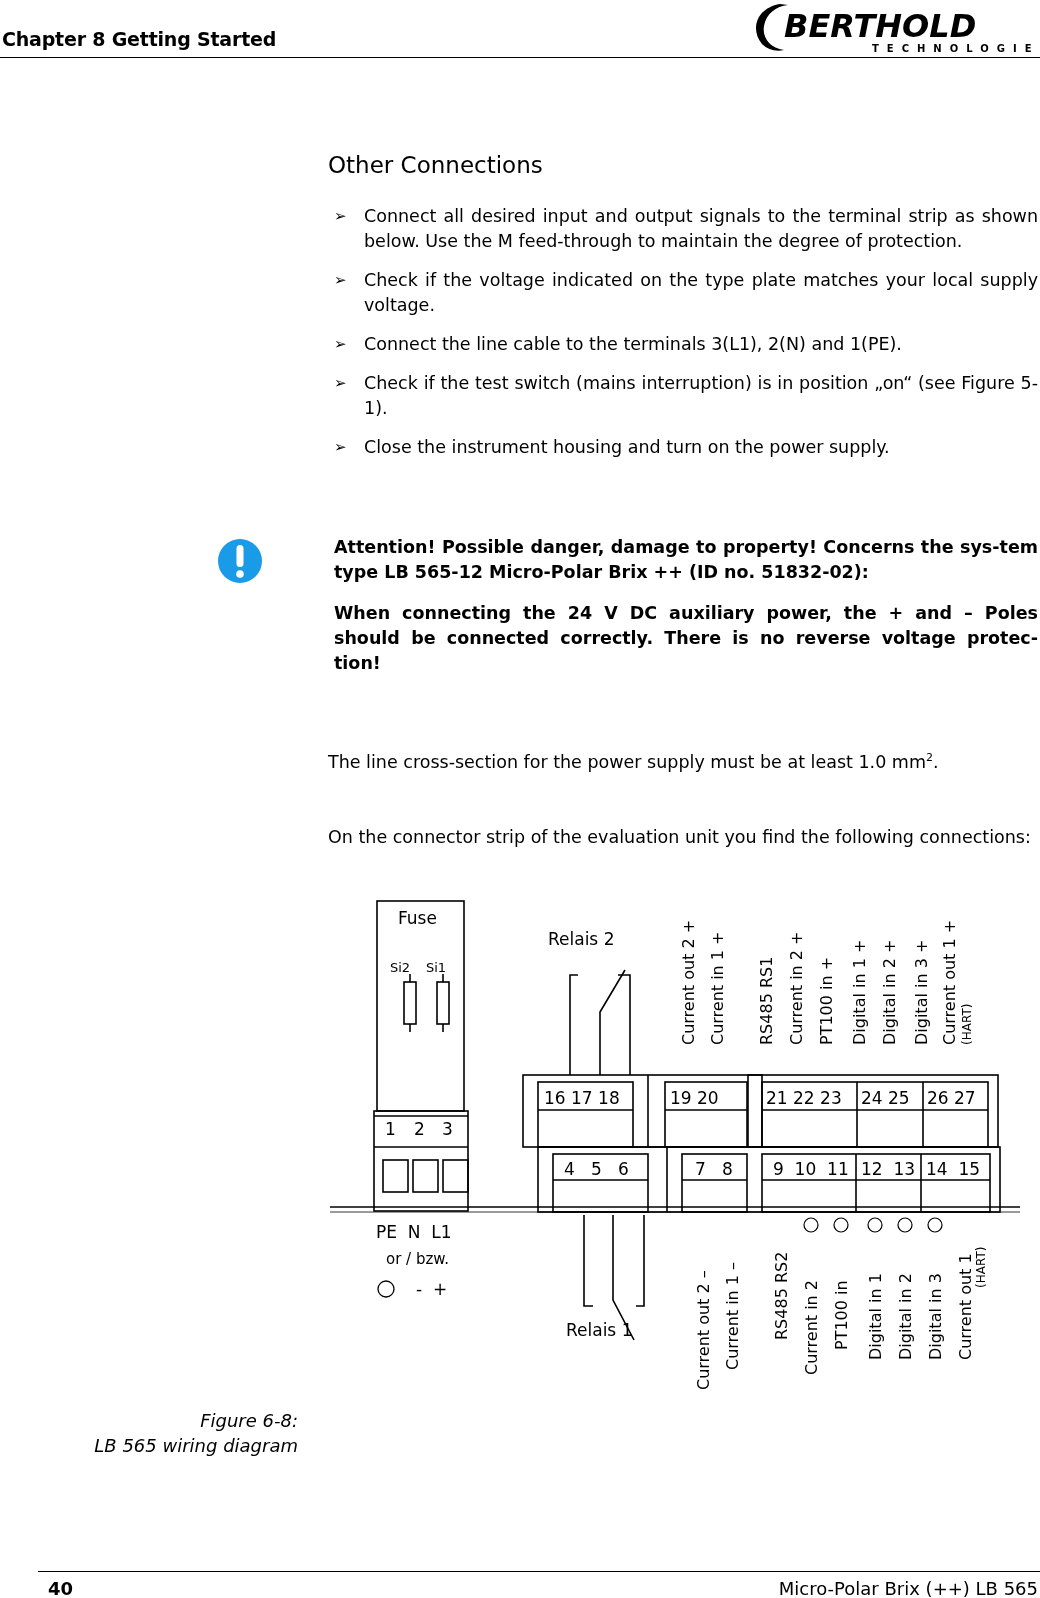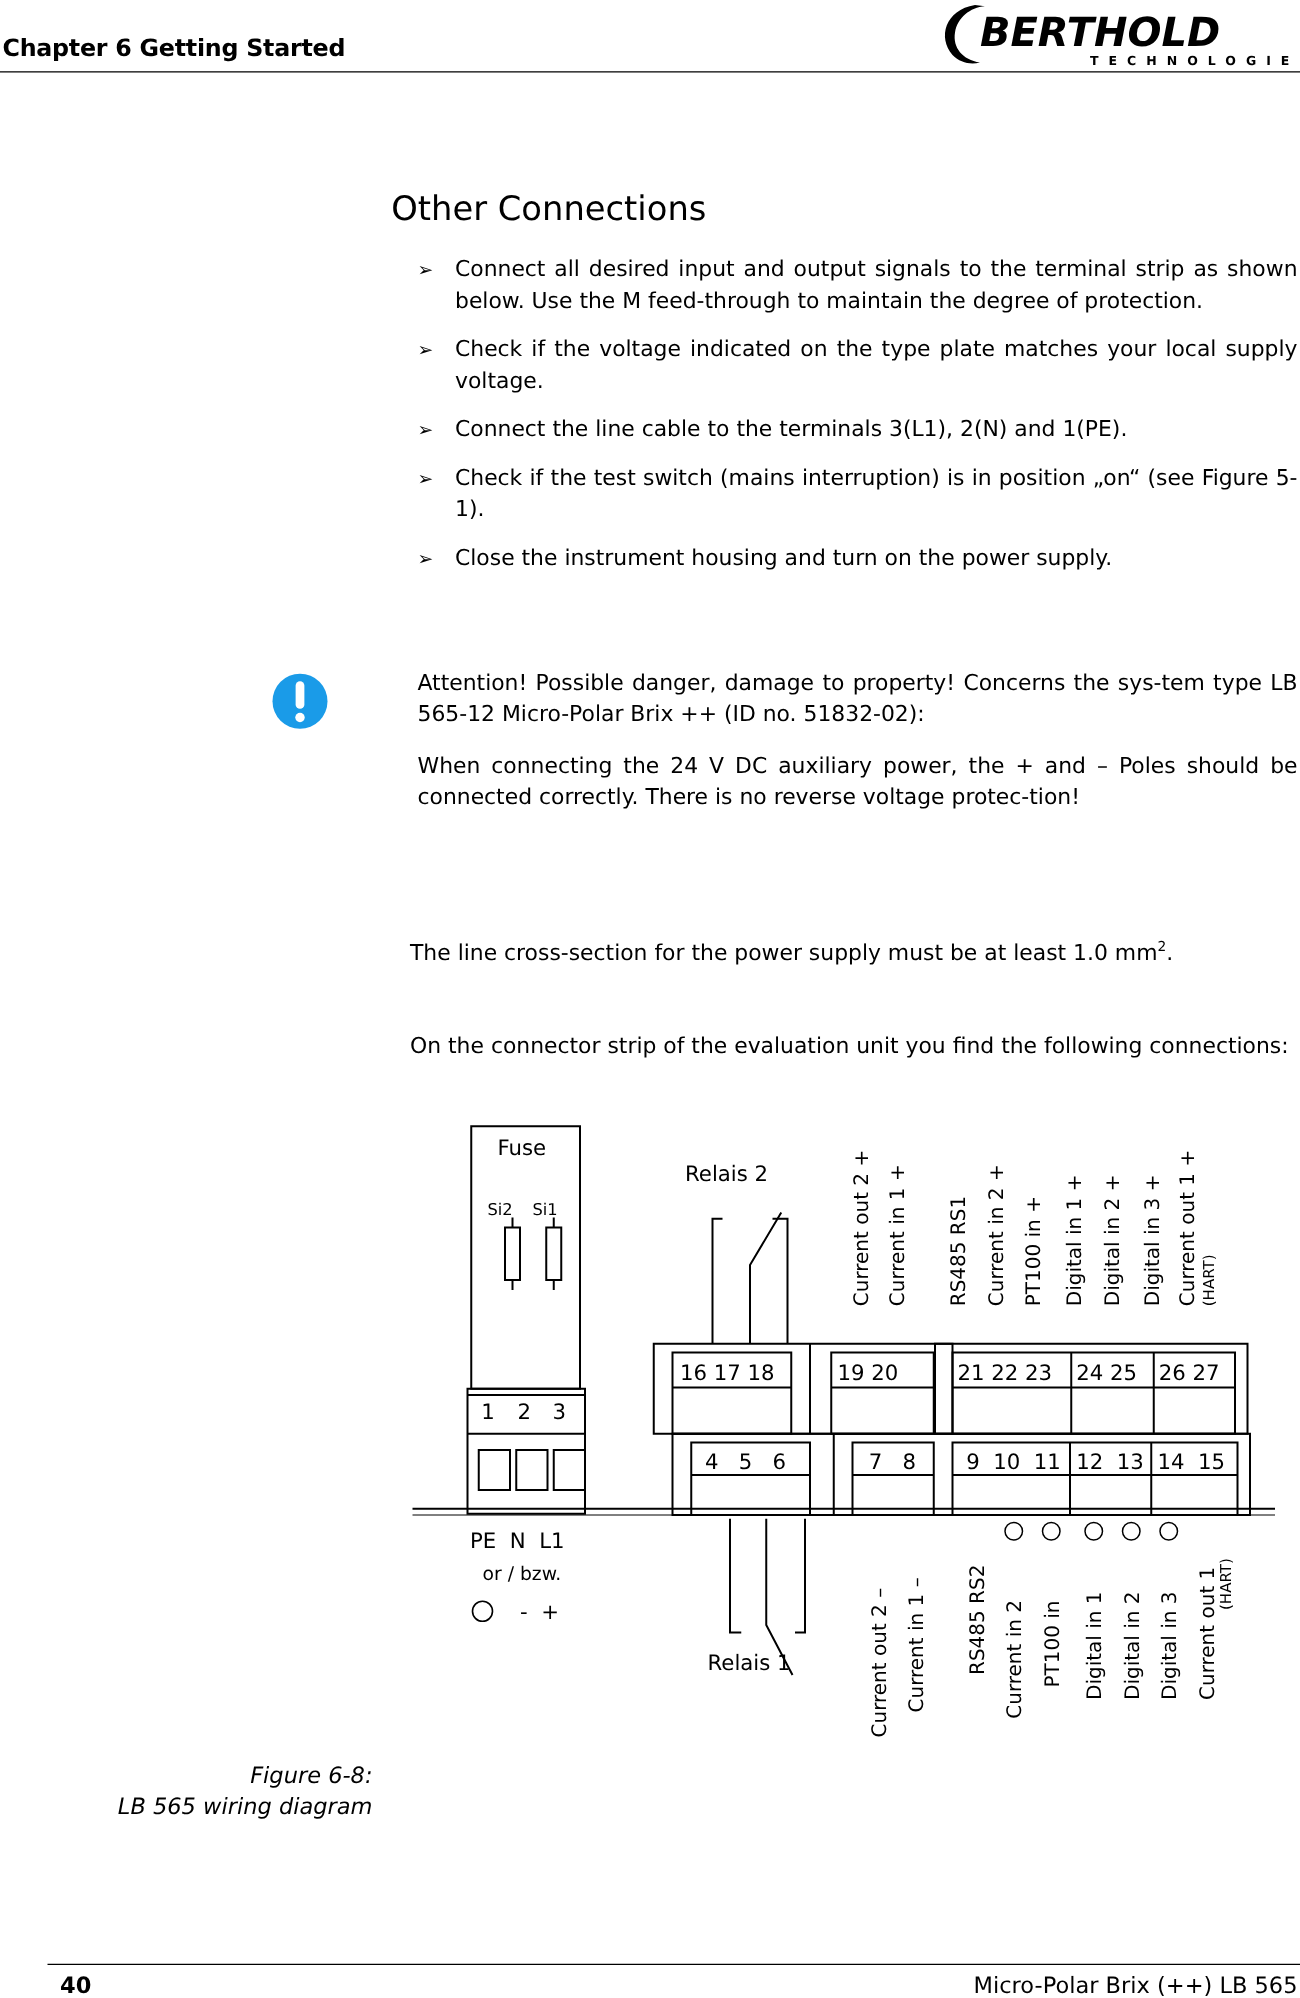--- a/index.html
+++ b/index.html
@@ -2,39 +2,39 @@
 <html><head>
 <meta charset="utf-8">
 <style>
   html, body { margin:0; padding:0; background:#ffffff; }
   body { width:1040px; height:1598px; position:relative; overflow:hidden;
          font-family:"DejaVu Sans", sans-serif; color:#000; }
   .abs { position:absolute; }
   .header-title { left:2px; top:28px; font-size:19px; font-weight:bold; letter-spacing:-0.2px; }
   .header-rule { left:0; top:57px; width:1040px; height:1px; background:#000; }
   .logo { left:748px; top:0px; width:292px; height:55px; }
-  .section-title { left:313px; top:152px; font-size:27px; }
+  .section-title { left:328px; top:152px; font-size:23px; }
   .bullets { left:328px; top:204px; width:710px; font-size:17.5px; line-height:25px; }
   .bullet { position:relative; padding-left:36px; margin-bottom:14px; text-align:justify; }
   .bullet .arrow { position:absolute; left:6px; top:0; font-size:15px; }
   .attn-icon { left:217px; top:538px; width:46px; height:46px; }
   .attn { left:334px; top:535px; width:704px; font-size:17.5px; line-height:25px; }
-  .attn p { margin:0 0 16px 0; text-align:justify; }
+  .attn p { margin:0 0 16px 0; text-align:justify;font-weight:bold; }
   .para { left:328px; width:710px; font-size:17.5px; line-height:25px; text-align:justify; }
   .para sup { font-size:11px; }
   .caption { right:742px; top:1408px; font-size:18px; font-style:italic; text-align:right; line-height:25px; }
   .footer-rule { left:38px; top:1571px; width:1002px; height:1px; background:#000; }
   .page-num { left:48px; top:1578px; font-size:18px; font-weight:bold; }
   .doc-name { right:2px; top:1578px; font-size:18px; }
   svg text { font-family:"DejaVu Sans", sans-serif; }
 </style>
 </head>
 <body>
 
-<div class="abs header-title">Chapter 6 Getting Started</div>
+<div class="abs header-title">Chapter 8 Getting Started</div>
 <svg class="abs logo" viewBox="0 0 292 55">
   <path d="M32 4 C 8 8, 2 30, 14 44 C 20 50, 28 52, 36 50 C 22 48, 14 38, 16 26 C 18 14, 28 6, 40 5 Z" fill="#000"></path>
   <text x="36" y="37" font-size="32" font-style="italic" font-weight="bold" fill="#000">BERTHOLD</text>
   <text x="124" y="52" font-size="10" font-weight="bold" letter-spacing="8" fill="#000">TECHNOLOGIES</text>
 </svg>
 <div class="abs header-rule"></div>
 
 <div class="abs section-title">Other Connections</div>
 <div class="abs bullets">
   <div class="bullet"><span class="arrow">➢</span><span>Connect all desired input and output signals to the terminal strip as shown below. Use the M feed-through to maintain the degree of protection.</span></div>

